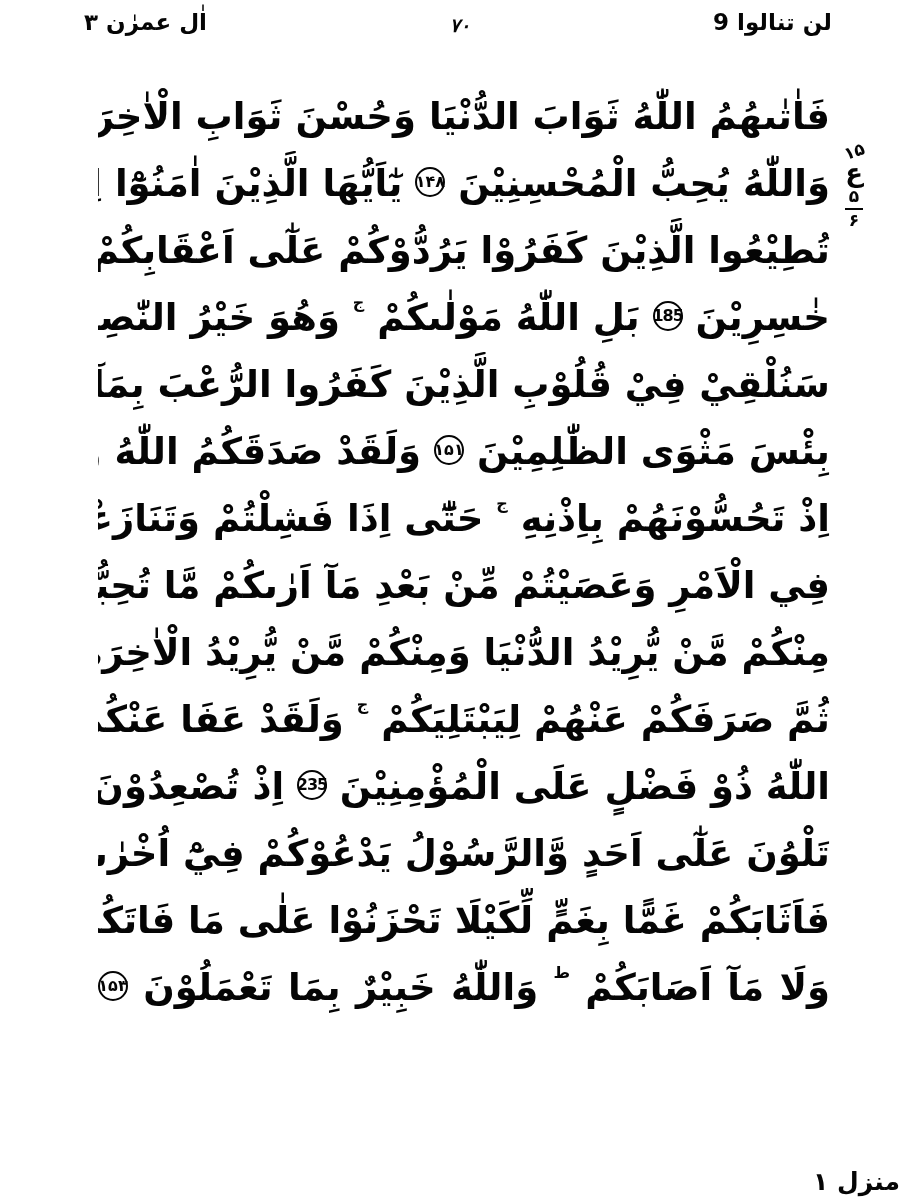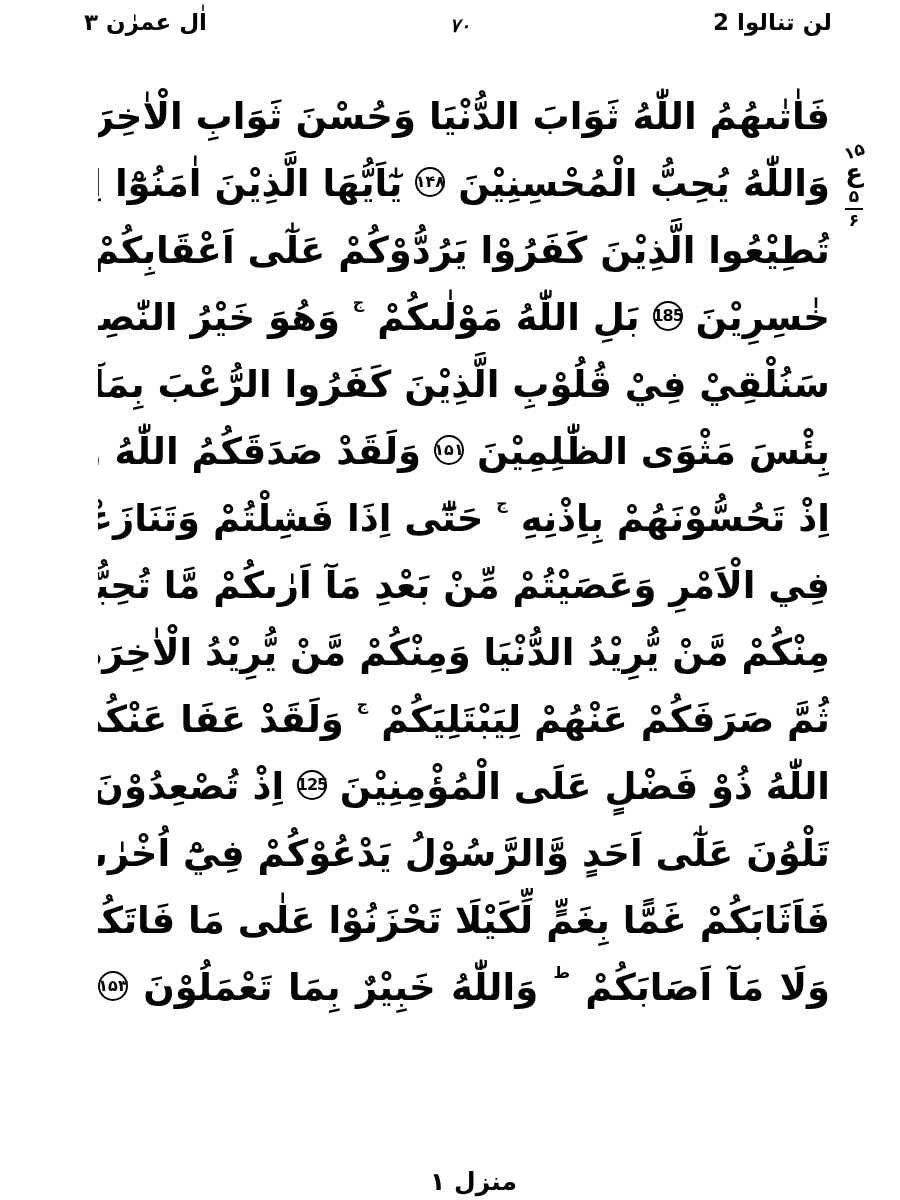--- a/index.html
+++ b/index.html
@@ -45,31 +45,31 @@
     display:flex;flex-direction:column;align-items:center;
     direction:rtl;font-weight:bold;color:#050505;
   }
   .ruku .r-top{font-size:17px;line-height:1;transform:rotate(-18deg);}
   .ruku .r-ain{font-size:26px;line-height:1.05;}
   .ruku .r-mid{font-size:17px;line-height:1.15;border-bottom:2.5px solid #050505;padding:0 4px 1px;}
   .ruku .r-bot{font-size:17px;line-height:1.25;}
   
   .footer{
     position:absolute;bottom:4px;left:0;right:0;
-    text-align:center;direction:rtl;
+    direction:rtl;
     font-size:25px;font-weight:bold;padding-left:47px;
   }
 </style>
 </head>
 <body>
 
 <div class="page">
 
   <div class="header">
-    <span>لن تنالوا 2</span>
+    <span>لن تنالوا 9</span>
     <span class="page-num">٧٠</span>
     <span>اٰل عمرٰن ٣</span>
   </div>
 
   <div class="ruku">
     <span class="r-top">۱۵</span>
     <span class="r-ain">ع</span>
     <span class="r-mid">۵</span>
     <span class="r-bot">۶</span>
   </div>
@@ -78,21 +78,21 @@
       <div class="line"><span class="txt">فَاٰتٰىهُمُ اللّٰهُ ثَوَابَ الدُّنْيَا وَحُسْنَ ثَوَابِ الْاٰخِرَةِ</span>  </div>
       <div class="line"><span class="txt">وَاللّٰهُ يُحِبُّ الْمُحْسِنِيْنَ</span> <span class="medallion">۱۴۸</span> <span class="txt">يٰٓاَيُّهَا الَّذِيْنَ اٰمَنُوْٓا اِنْ</span> </div>
       <div class="line"><span class="txt">تُطِيْعُوا الَّذِيْنَ كَفَرُوْا يَرُدُّوْكُمْ عَلٰٓى اَعْقَابِكُمْ فَتَنْقَلِبُوْا</span> </div>
       <div class="line"><span class="txt">خٰسِرِيْنَ</span> <span class="medallion">185</span> <span class="txt">بَلِ اللّٰهُ مَوْلٰىكُمْ</span> <span class="pause">ج</span> <span class="txt">وَهُوَ خَيْرُ النّٰصِرِيْنَ</span>  </div>
       <div class="line"><span class="txt">سَنُلْقِيْ فِيْ قُلُوْبِ الَّذِيْنَ كَفَرُوا الرُّعْبَ بِمَآ اَشْرَكُوْا</span> </div>
       <div class="line"><span class="txt">بِئْسَ مَثْوَى الظّٰلِمِيْنَ</span> <span class="medallion">۱۵۱</span> <span class="txt">وَلَقَدْ صَدَقَكُمُ اللّٰهُ وَعْدَهُ</span> </div>
       <div class="line"><span class="txt">اِذْ تَحُسُّوْنَهُمْ بِاِذْنِهِ</span> <span class="pause">ج</span> <span class="txt">حَتّٰٓى اِذَا فَشِلْتُمْ وَتَنَازَعْتُمْ</span> </div>
       <div class="line"><span class="txt">فِي الْاَمْرِ وَعَصَيْتُمْ مِّنْ بَعْدِ مَآ اَرٰىكُمْ مَّا تُحِبُّوْنَ</span>  </div>
       <div class="line"><span class="txt">مِنْكُمْ مَّنْ يُّرِيْدُ الدُّنْيَا وَمِنْكُمْ مَّنْ يُّرِيْدُ الْاٰخِرَةَ</span>  </div>
       <div class="line"><span class="txt">ثُمَّ صَرَفَكُمْ عَنْهُمْ لِيَبْتَلِيَكُمْ</span> <span class="pause">ج</span> <span class="txt">وَلَقَدْ عَفَا عَنْكُمْ</span>   </div>
-      <div class="line"><span class="txt">اللّٰهُ ذُوْ فَضْلٍ عَلَى الْمُؤْمِنِيْنَ</span> <span class="medallion">125</span> <span class="txt">اِذْ تُصْعِدُوْنَ وَلَا</span> </div>
+      <div class="line"><span class="txt">اللّٰهُ ذُوْ فَضْلٍ عَلَى الْمُؤْمِنِيْنَ</span> <span class="medallion">235</span> <span class="txt">اِذْ تُصْعِدُوْنَ وَلَا</span> </div>
       <div class="line"><span class="txt">تَلْوُنَ عَلٰٓى اَحَدٍ وَّالرَّسُوْلُ يَدْعُوْكُمْ فِيْٓ اُخْرٰىكُمْ</span> </div>
       <div class="line"><span class="txt">فَاَثَابَكُمْ غَمًّا بِغَمٍّ لِّكَيْلَا تَحْزَنُوْا عَلٰى مَا فَاتَكُمْ</span> </div>
       <div class="line"><span class="txt">وَلَا مَآ اَصَابَكُمْ</span> <span class="pause">ط</span> <span class="txt">وَاللّٰهُ خَبِيْرٌ بِمَا تَعْمَلُوْنَ</span> <span class="medallion">۱۵۳</span> </div>
     </div>
 
   <div class="footer">
     <span>منزل ۱</span>
   </div>
 
 </div>

